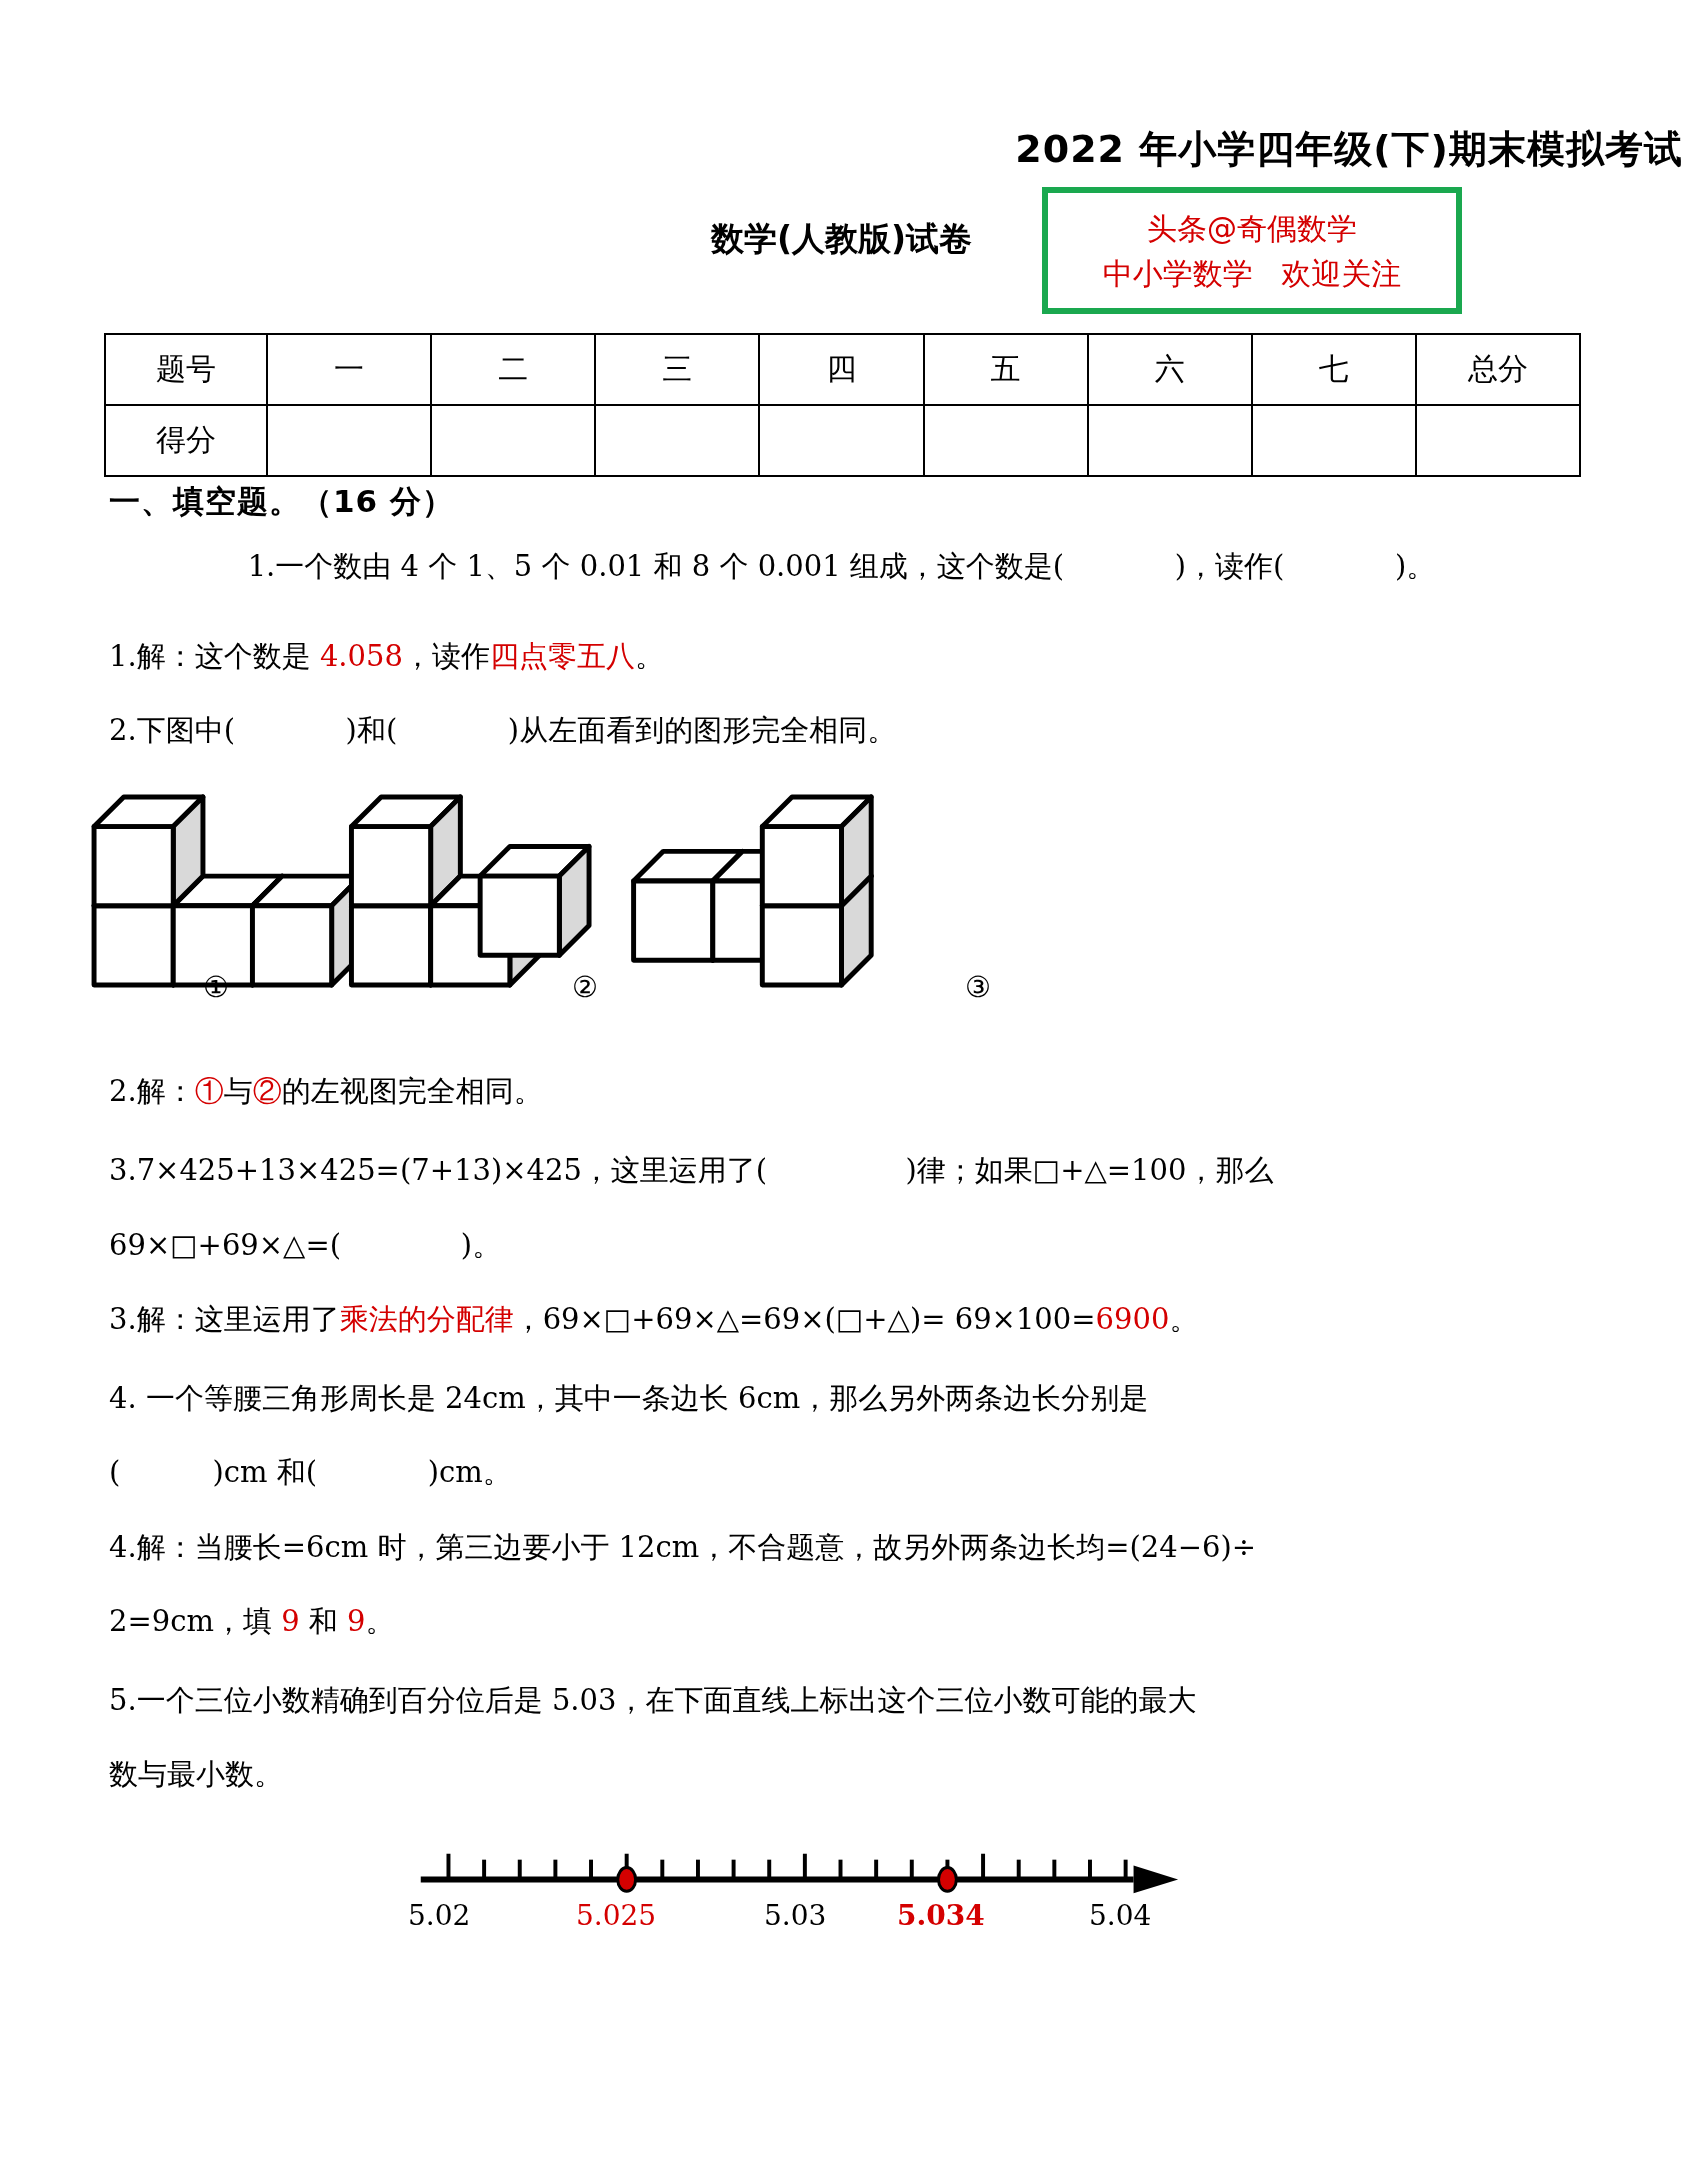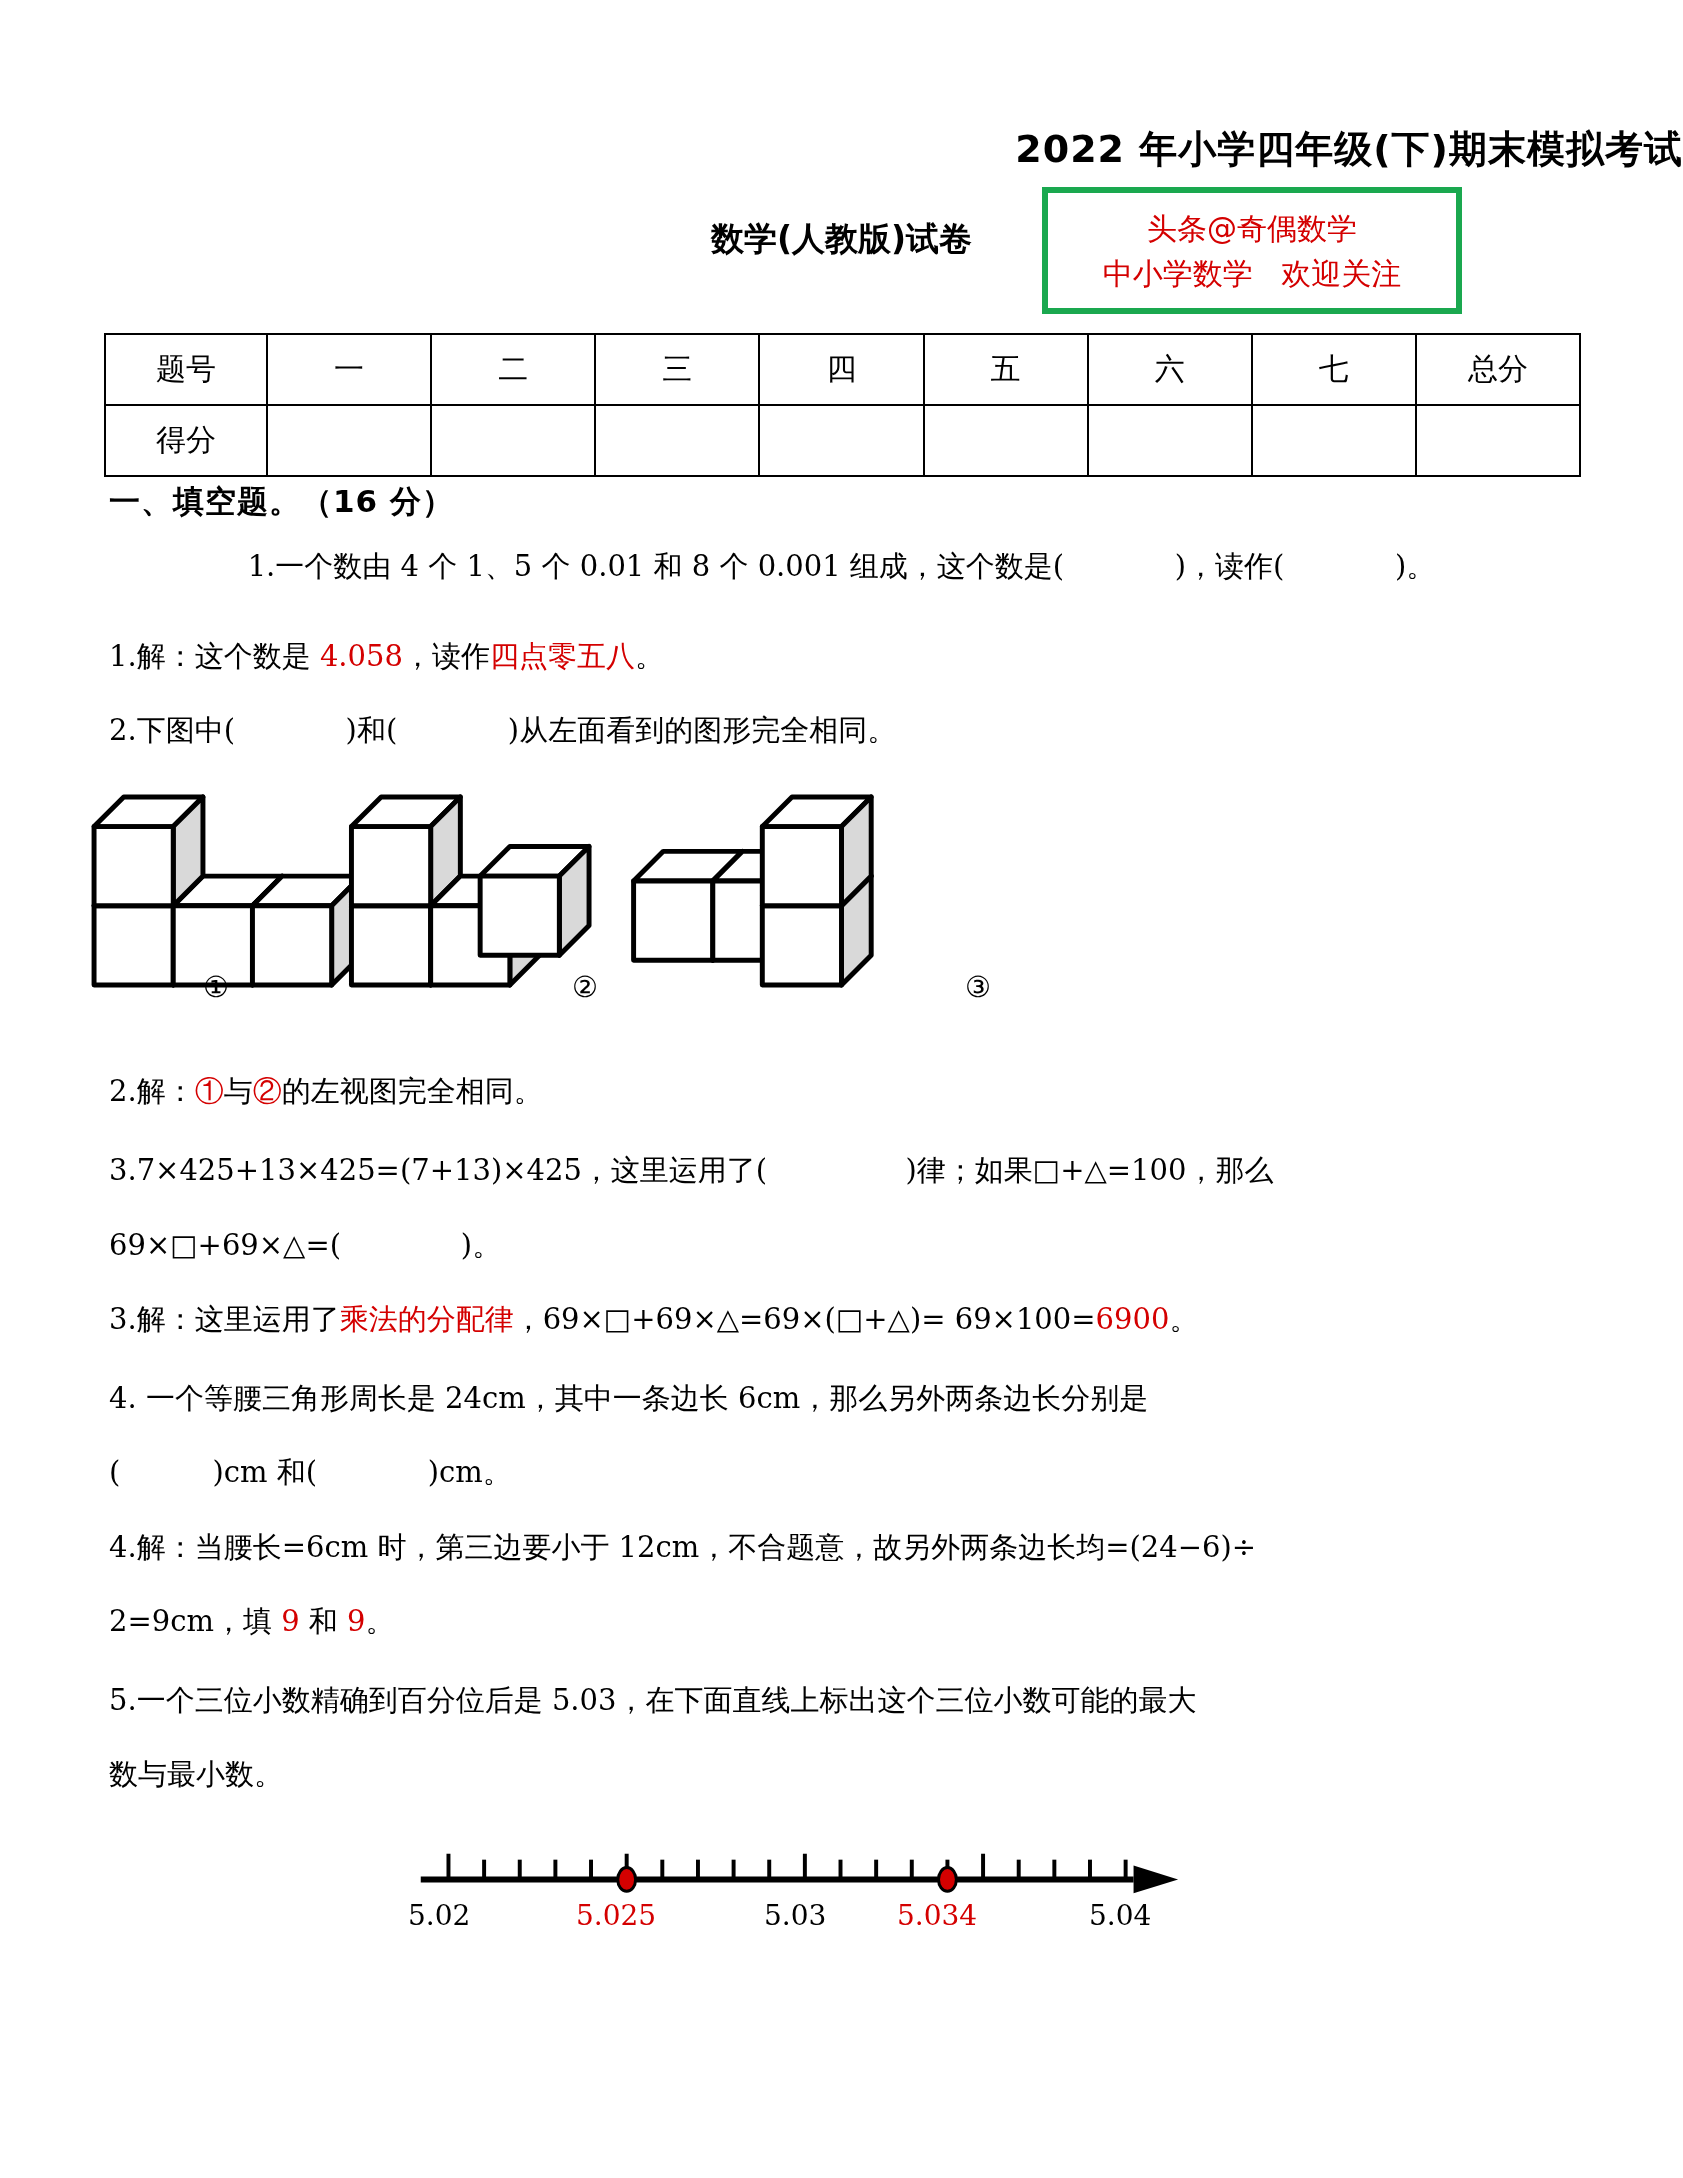--- a/index.html
+++ b/index.html
@@ -215,18 +215,18 @@
         <line x1="1101" y1="58" x2="1101" y2="78"></line>
         <line x1="1137" y1="58" x2="1137" y2="78"></line>
       </g>
 
       <ellipse cx="633" cy="78" rx="9" ry="12" fill="#d40000" stroke="#000" stroke-width="3"></ellipse>
       <ellipse cx="957" cy="78" rx="9" ry="12" fill="#d40000" stroke="#000" stroke-width="3"></ellipse>
     </svg>
     <div class="nl-label" style="left:408px; top:97px; color:#000000;">5.02</div>
     <div class="nl-label" style="left:576px; top:97px; color:#d40000;">5.025</div>
     <div class="nl-label" style="left:764px; top:97px; color:#000000;">5.03</div>
-    <div class="nl-label" style="left:897px; top:97px; color:#d40000;">5.034</div>
+    <div class="nl-label" style="left:897px; top:97px; color:#d40000;font-weight:bold;">5.034</div>
     <div class="nl-label" style="left:1089px; top:97px; color:#000000;">5.04</div>
   </div>
 
 </div>
 
 
 </body></html>

